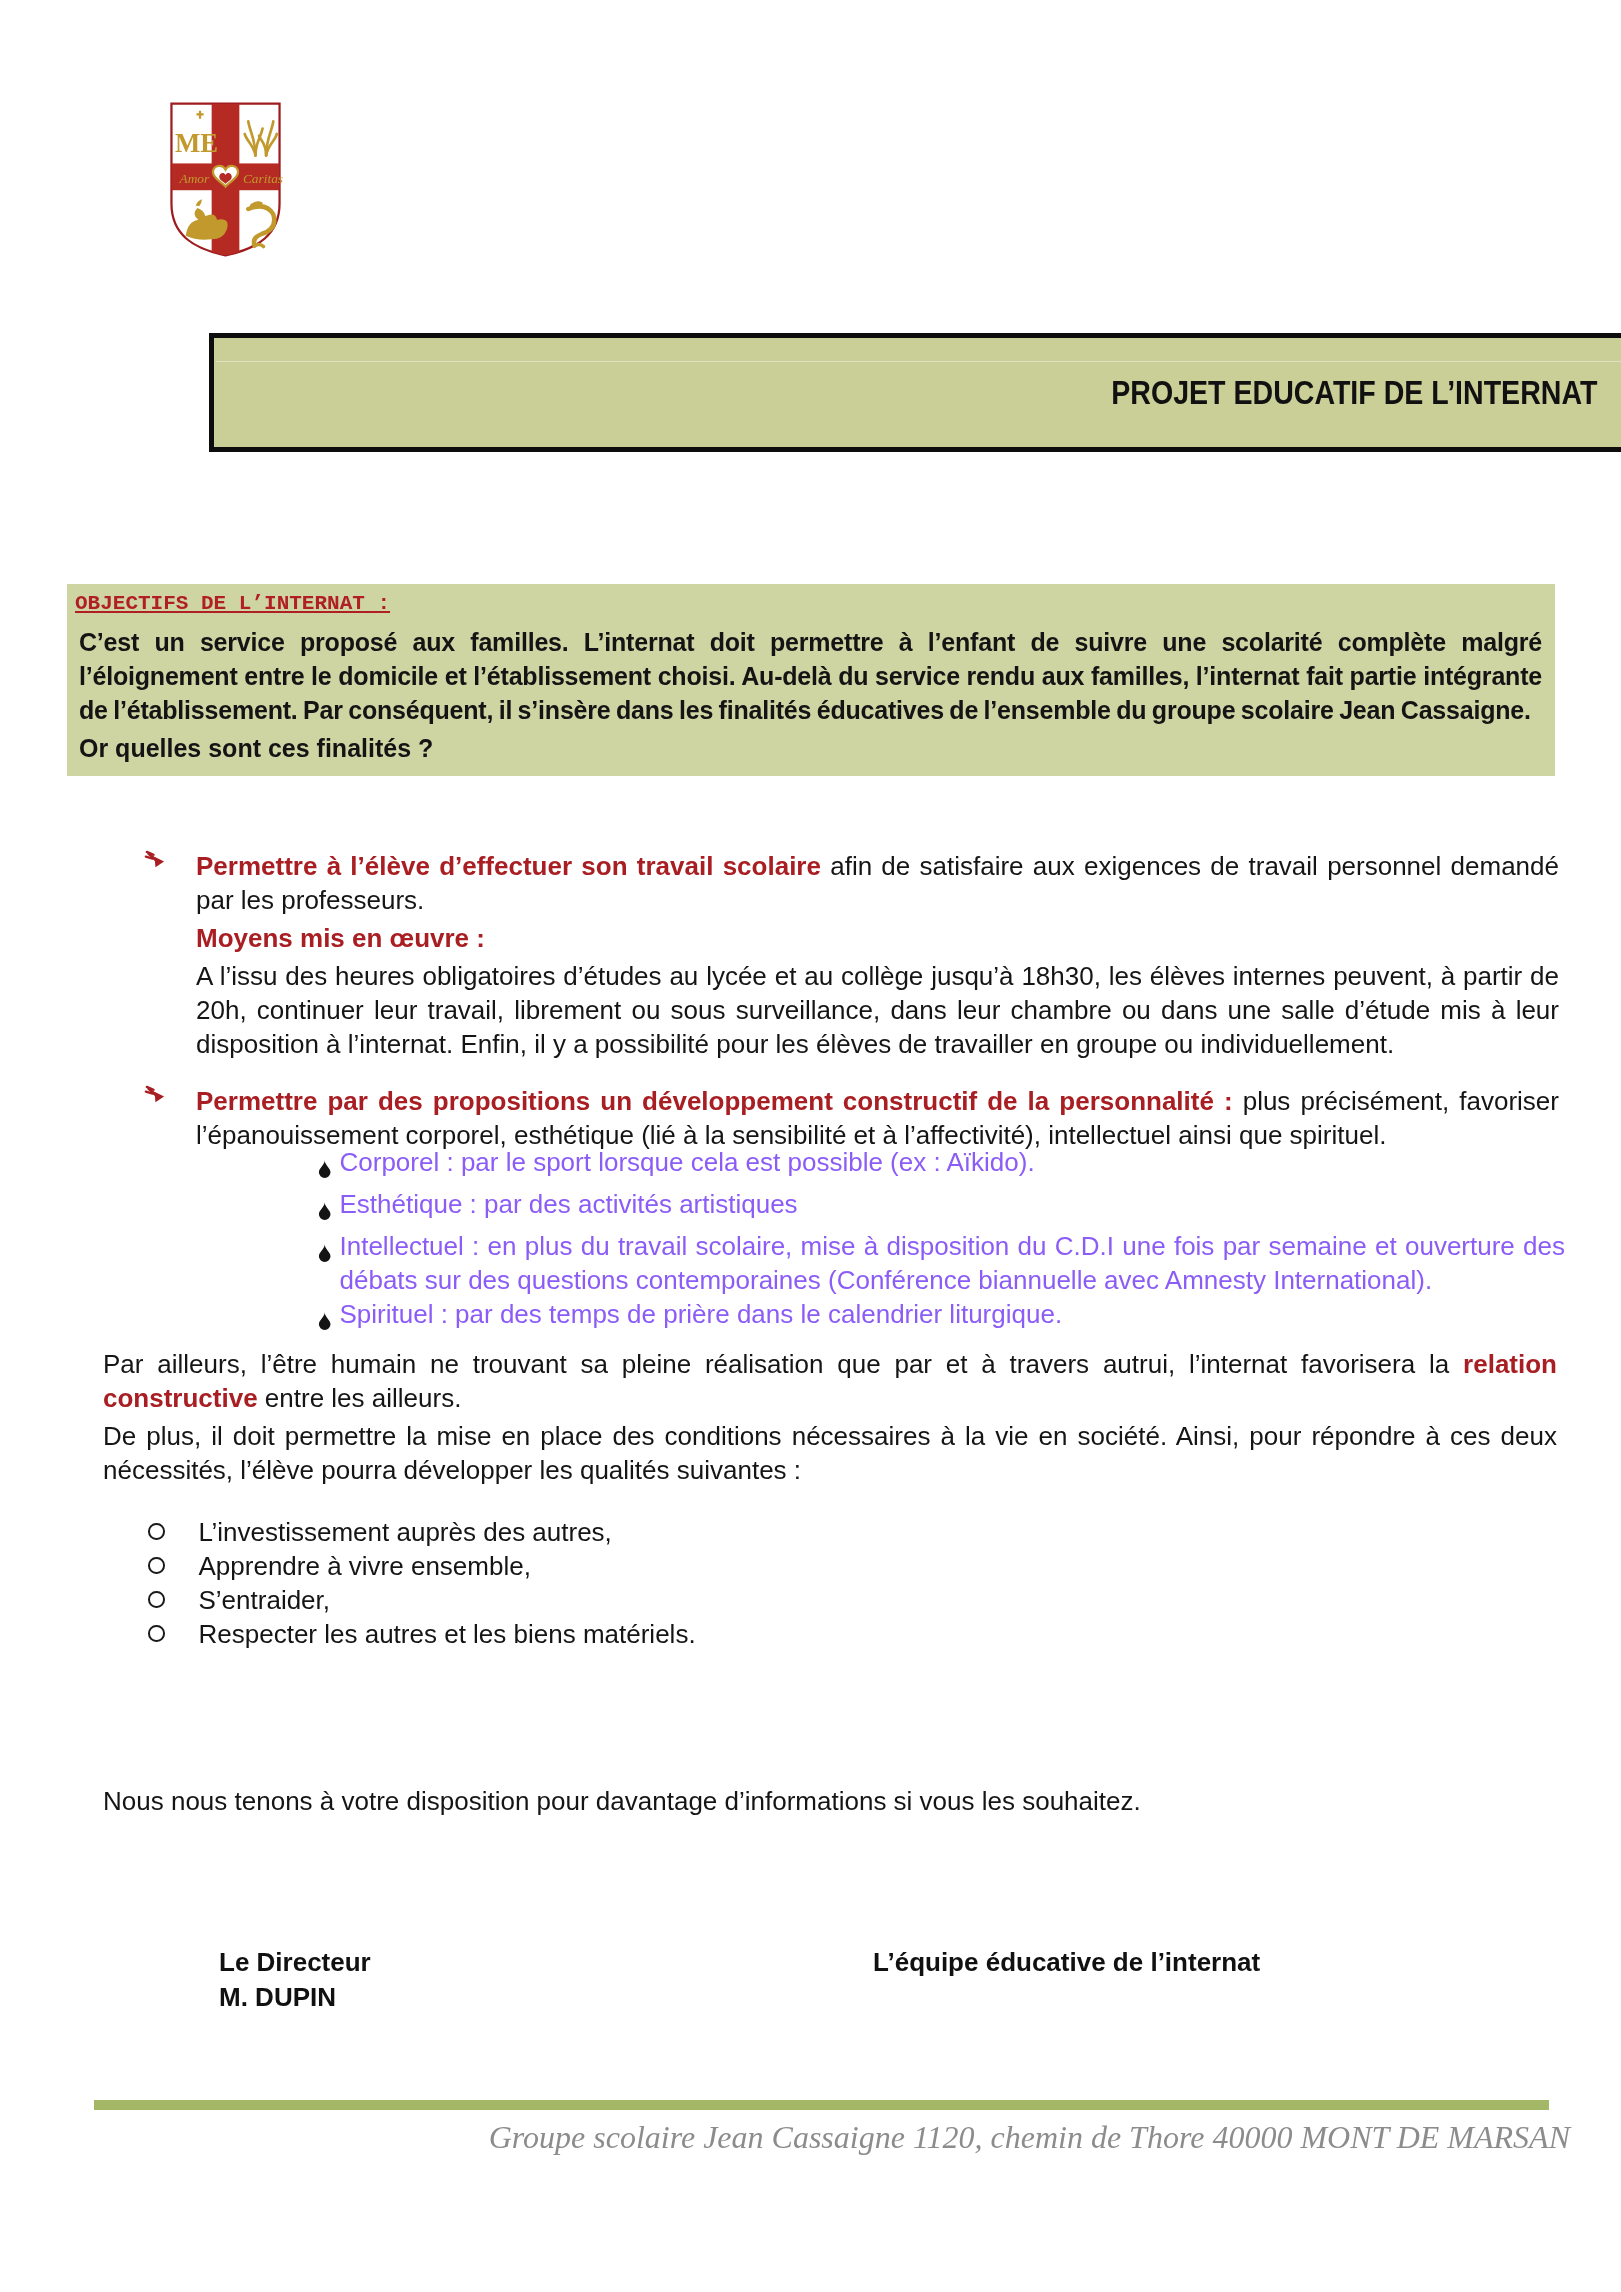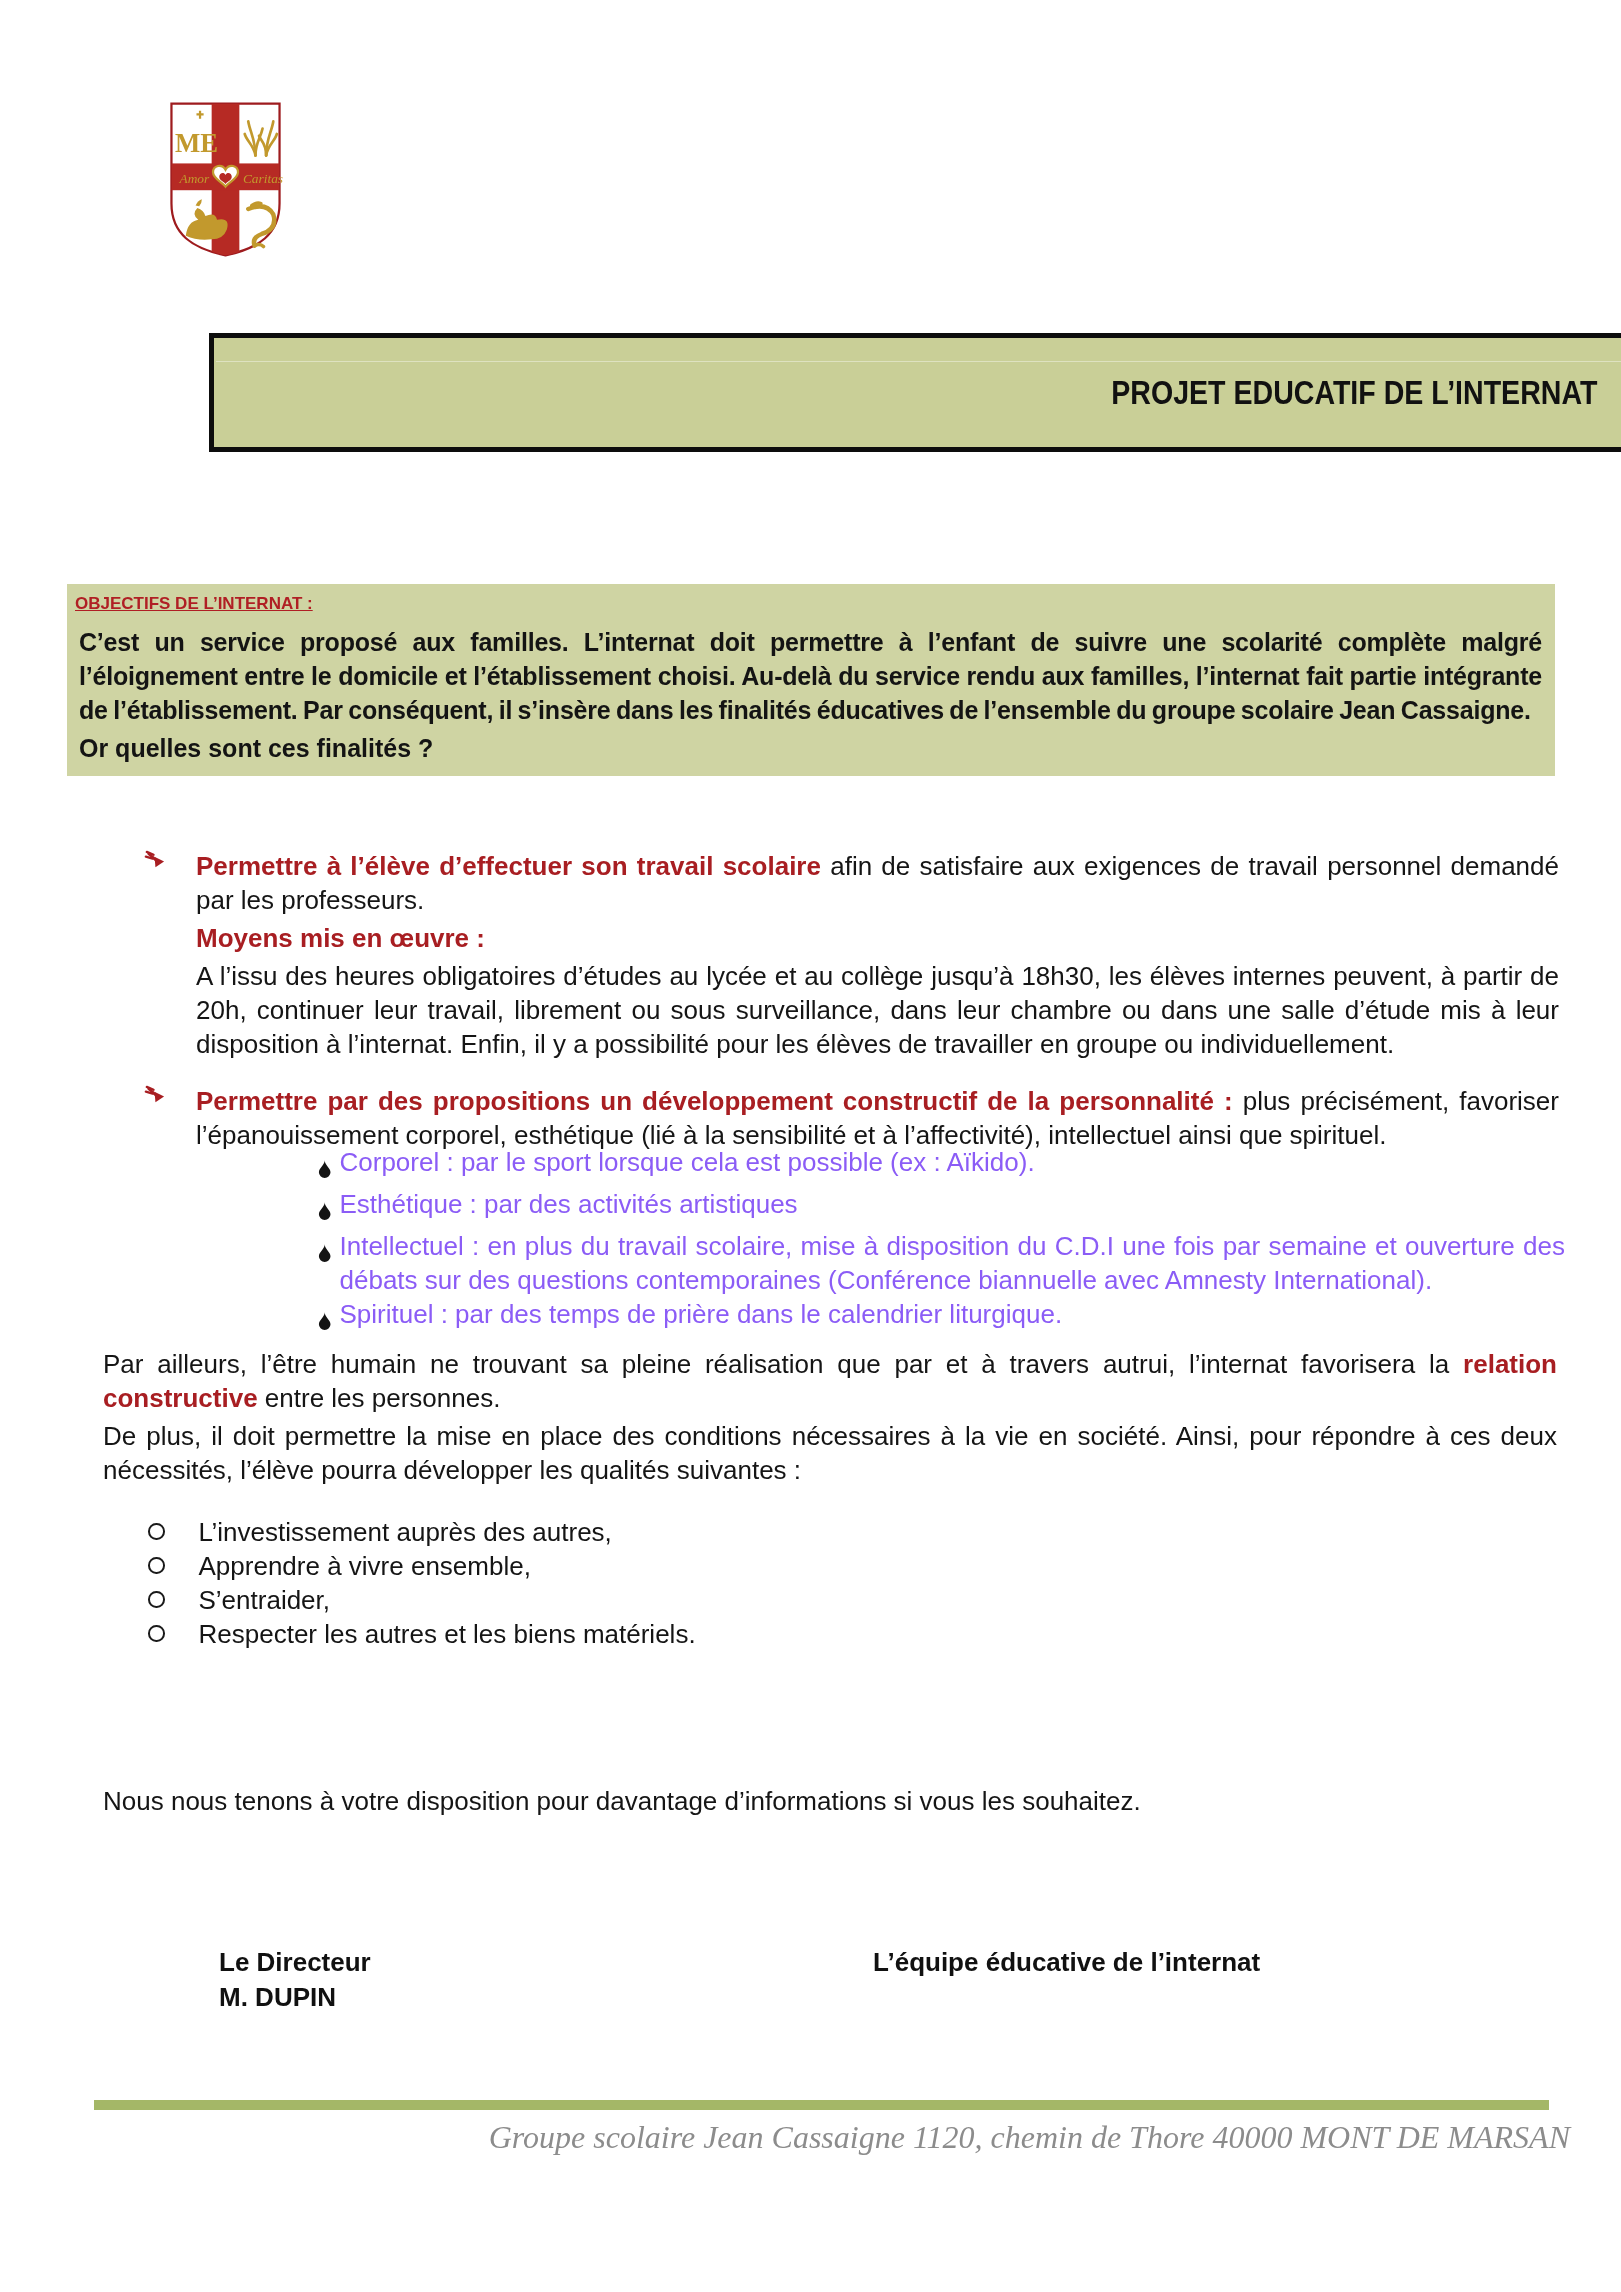--- a/index.html
+++ b/index.html
@@ -27,22 +27,23 @@
     margin:0; font-size:34px; font-weight:bold; color:#111;
     transform:scaleX(.84); white-space:nowrap; letter-spacing:0;
   }
 
   
   #objectives {
     left:67px; top:584px; width:1488px; box-sizing:border-box;
     background:#cfd4a3; padding:2.7px 9px 7.2px 8px;
   }
   .obj-heading {
-    color:#b01f24; font-weight:bold; font-size:17px; line-height:34px;
+    color:#b01f24; font-weight:bold; font-size:21px; line-height:34px;
     text-decoration:underline;
+    font-family:Liberation Mono, monospace;
   }
   .obj-body {
     font-weight:bold; font-size:25px; line-height:34px; text-align:justify;
     letter-spacing:-0.2px; word-spacing:-1.3px; color:#141414;
   }
   .obj-question { font-weight:bold; font-size:25px; line-height:34px; color:#141414; }
 
   
   .goal { left:143px; width:1420px; }
   #goal1 { top:845px; }
@@ -210,21 +211,21 @@
       <span class="droplet">
         <svg width="13.4" height="19" viewBox="0 0 15 21">
             <path d="M7.5 0 C7.5 5 1 9 1 13.5 A6.5 6.5 0 0 0 14 13.5 C14 9 7.5 5 7.5 0 Z" fill="#141414"></path>
           </svg>
       </span>
       <span class="sub-text">Spirituel : par des temps de prière dans le calendrier liturgique.</span>
     </div>
   </div>
 
   <div class="abs" id="relation-block">
-    <p class="para"><span>Par ailleurs, l’être humain ne trouvant sa pleine réalisation que par et à travers autrui, l’internat favorisera la </span><span class="red-bold">relation constructive</span><span> entre les personnes.</span></p>
+    <p class="para"><span>Par ailleurs, l’être humain ne trouvant sa pleine réalisation que par et à travers autrui, l’internat favorisera la </span><span class="red-bold">relation constructive</span><span> entre les ailleurs.</span></p>
     <p class="para">De plus, il doit permettre la mise en place des conditions nécessaires à la vie en société. Ainsi, pour répondre à ces deux nécessités, l’élève pourra développer les qualités suivantes :</p>
   </div>
 
   <div class="abs" id="qualities">
     <div class="quality">
       <span class="oring"></span>
       <span>L’investissement auprès des autres,</span>
     </div>
     <div class="quality">
       <span class="oring"></span>

